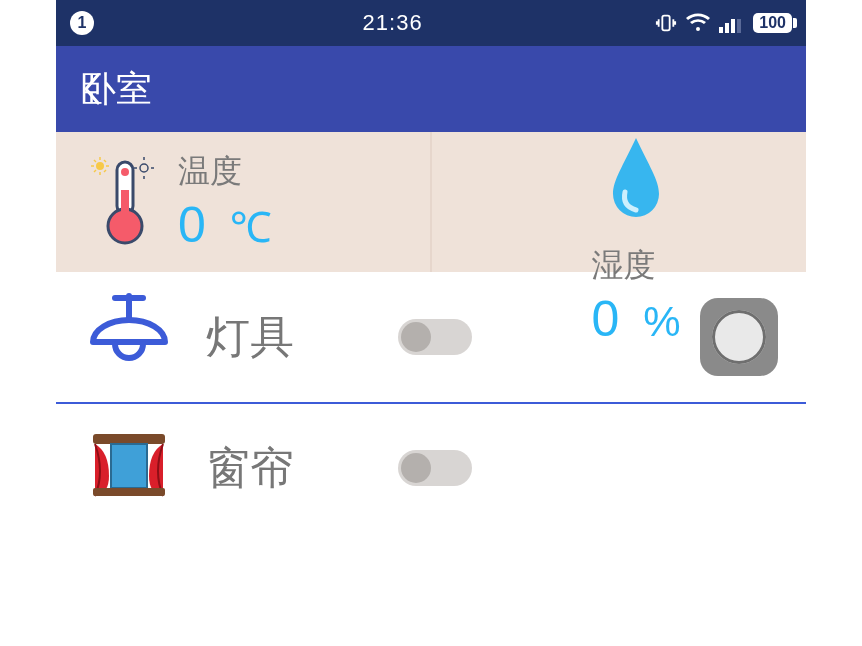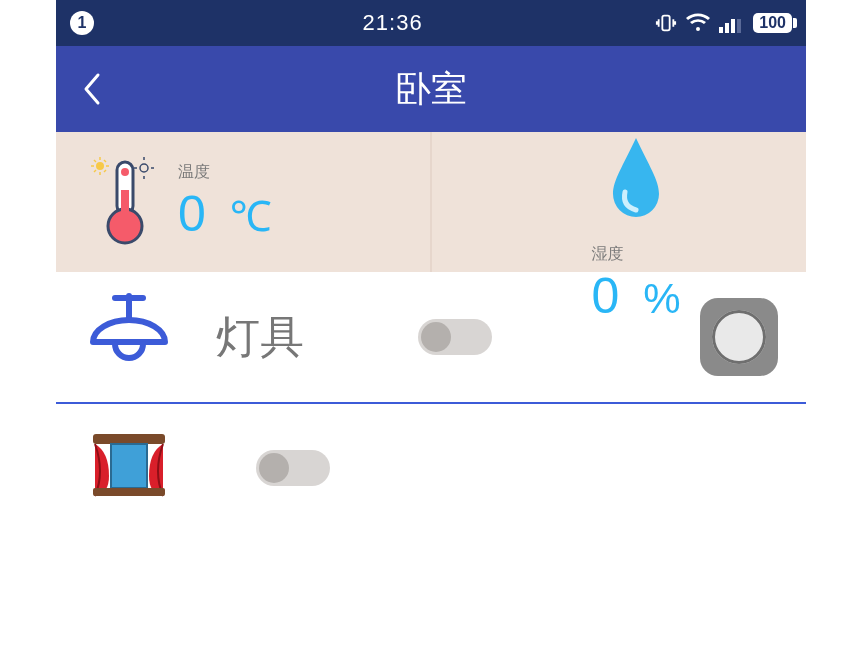--- a/index.html
+++ b/index.html
@@ -49,41 +49,41 @@
   }
   
   .header {
     height: 86px;
     background: #3949ab;
     color:#fff;
     display:flex; align-items:center;
     padding: 0 24px;
   }
   .back-btn { width:40px; display:flex; align-items:center; justify-content:flex-start;}
-  .header-title { flex:1; text-align:center; font-size:36px; font-weight:400; margin-left:-40px;}
+  .header-title { flex:1; font-size:36px; font-weight:400; margin-left:-40px;}
   
   .sensor-panel {
     background:#efe2d9;
     display:flex;
     height:140px;
   }
   .sensor-cell {
     flex:1; display:flex; align-items:center; justify-content:flex-start;
     padding-left:34px; gap:18px;
   }
   .sensor-cell + .sensor-cell { border-left:2px solid #e6d6cc;flex-direction:column; }
   .sensor-text { display:flex; flex-direction:column; }
-  .sensor-label { color:#7a7a7a; font-size:16px; margin-bottom:2px;}
+  .sensor-label { color:#7a7a7a; font-size:32px; margin-bottom:2px;}
   .sensor-value-row { display:flex; align-items:baseline; gap:24px;}
   .sensor-value { color:#29b6f6; font-size:50px; font-weight:300;}
   .sensor-unit { color:#29b6f6; font-size:42px; font-weight:400;}
   
   .device-row {
     height:130px; display:flex; align-items:center;
-    padding:0 28px; gap:42px; background:#fff;
+    padding:0 28px; gap:32px; background:#fff;
   }
   .device-row + .device-row { border-top:2px solid #3c5bd8;}
   .device-icon { width:90px; display:flex; align-items:center; justify-content:center;}
   .device-label { font-size:44px; color:#777; flex:0 0 auto; min-width:120px;}
   .device-toggle {
     width:74px; height:36px; border-radius:18px;
     background:#d8d5d3; position:relative; margin-left:40px;
   }
   .device-toggle::after{
     content:""; position:absolute; left:3px; top:3px;
@@ -215,17 +215,18 @@
         <rect x="6" y="8" width="72" height="10" rx="3" fill="#7a4a2a"></rect>
         <rect x="24" y="18" width="36" height="44" fill="#3fa0d8"></rect>
         <rect x="24" y="18" width="36" height="44" fill="none" stroke="#2a6a92" stroke-width="2"></rect>
         <path d="M8 18 q14 8 14 32 q0 18 -14 20 Z" fill="#d91f2a"></path>
         <path d="M76 18 q-14 8 -14 32 q0 18 14 20 Z" fill="#d91f2a"></path>
         <path d="M8 18 q10 28 0 52" fill="none" stroke="#8e0f16" stroke-width="2"></path>
         <path d="M76 18 q-10 28 0 52" fill="none" stroke="#8e0f16" stroke-width="2"></path>
         <rect x="6" y="62" width="72" height="8" rx="2" fill="#7a4a2a"></rect>
       </svg>
     </div>
+    <div class="device-label">窗帘</div>
     <div class="device-toggle"></div>
     <div class="row-spacer"></div>
   </div>
 
 </div>
 
 </body></html>

